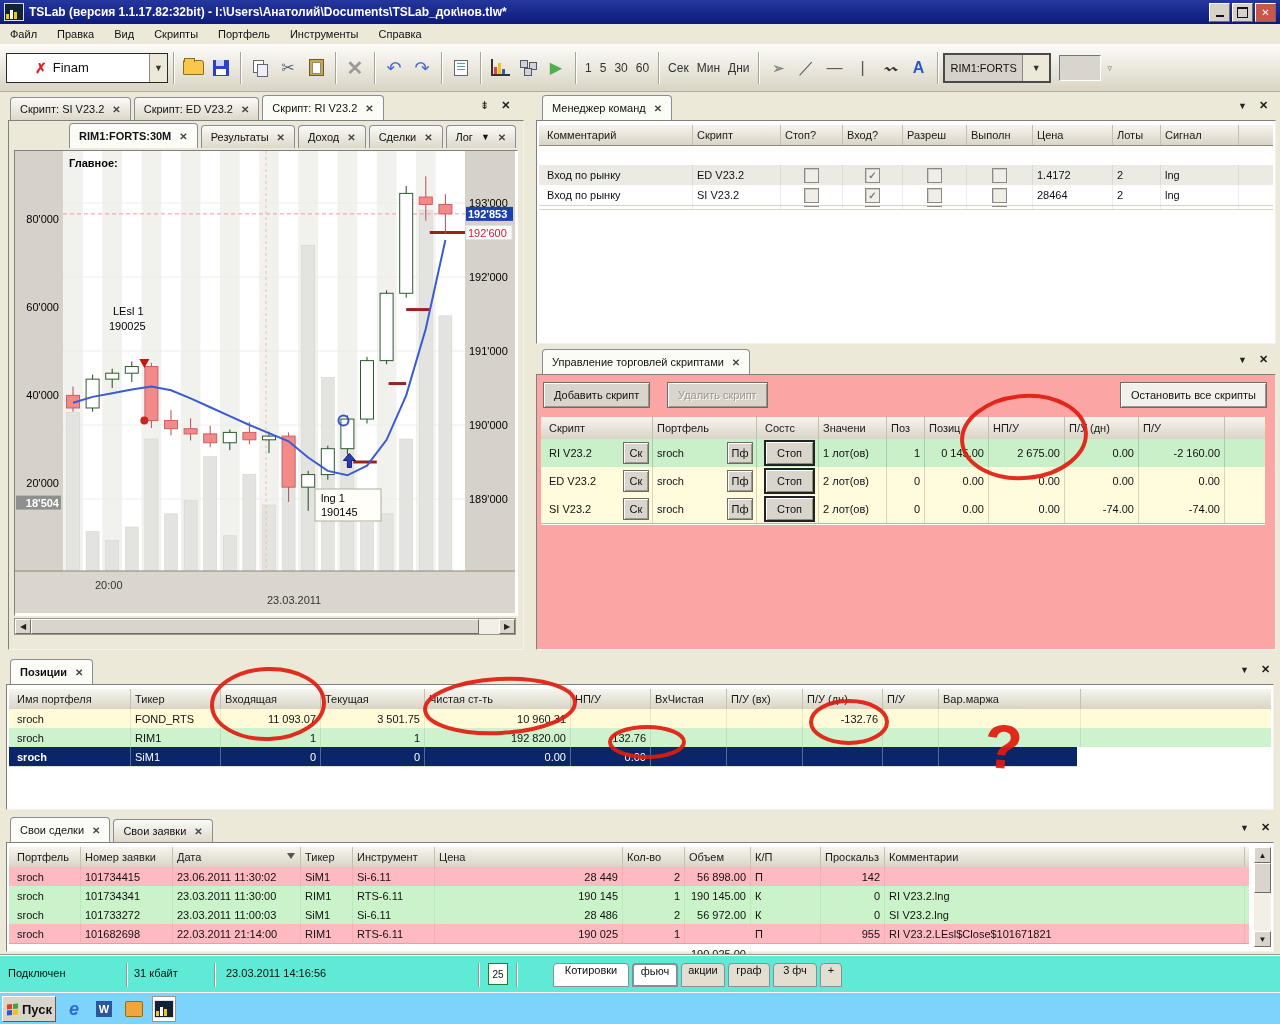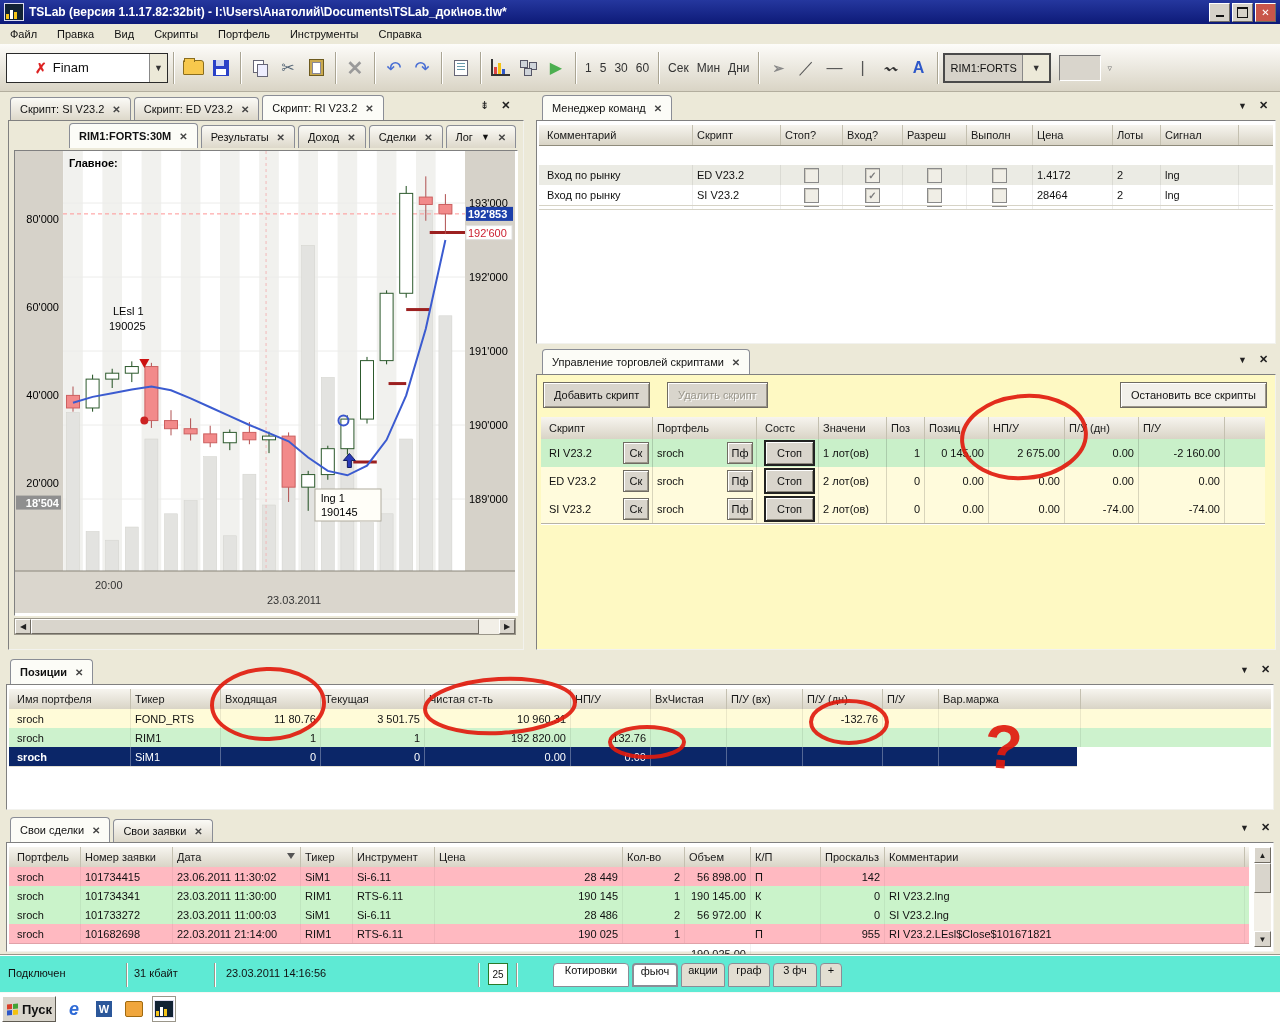--- a/index.html
+++ b/index.html
@@ -83,21 +83,21 @@
   .sb-thumb{background:#d9d5cc;border:1px solid #fff;border-right-color:#6f6b62;border-bottom-color:#6f6b62;box-sizing:border-box;}
   
   .statusbar{position:absolute;left:0;top:954px;width:1280px;height:38px;background:#5eead4;border-top:1px solid #9a968a;box-shadow:inset 0 1px 0 #fff;padding-left:16px;}
   .sitem{position:absolute;top:12px;}
   .ssep{position:absolute;top:8px;width:1px;height:24px;background:#9a968a;box-shadow:1px 0 0 #fff;}
   .sheet{position:absolute;top:8px;height:24px;display:flex;align-items:flex-start;justify-content:center;
      border:1px solid #8a8d96;border-radius:4px 4px 0 0;background:#e2ded2;box-sizing:border-box;}
   .sheet.white{background:#fff;}
   .cal{position:absolute;top:8px;width:18px;height:20px;background:#fff;border:1px solid #2a7a2a;display:flex;align-items:center;justify-content:center;font-size:10px;}
   
-  .taskbar{position:absolute;left:0;top:992px;width:1280px;height:32px;background:#ffffff;border-top:1px solid #f8f7f3;}
+  .taskbar{position:absolute;left:0;top:992px;width:1280px;height:32px;background:#7dd3fc;border-top:1px solid #f8f7f3;}
   .startbtn{position:absolute;left:2px;top:3px;width:54px;height:26px;background:#d9d5cc;border:1px solid #fff;border-right-color:#5f5b52;border-bottom-color:#5f5b52;
      display:flex;align-items:center;gap:4px;padding:0 4px;box-sizing:border-box;font-weight:bold;font-size:13px;}
   .flag{width:12px;height:11px;display:grid;grid-template-columns:5px 5px;grid-template-rows:5px 5px;gap:1px;transform:skewY(-6deg);}
   .flag i:nth-child(1){background:#d93f2a;}.flag i:nth-child(2){background:#41a335;}
   .flag i:nth-child(3){background:#2e58c9;}.flag i:nth-child(4){background:#f3c211;}
   .ql{position:absolute;top:3px;width:24px;height:26px;display:flex;align-items:center;justify-content:center;}
   .ql.pressed{background:#fff;border:1px solid #9a968a;box-sizing:border-box;}
   .tray{position:absolute;right:2px;top:3px;height:26px;border:1px solid #9a968a;border-right-color:#fff;border-bottom-color:#fff;
      display:flex;align-items:center;gap:10px;padding:0 8px;box-sizing:border-box;}
   .miniscreen{width:20px;height:14px;background:#3b77d8;border:1px solid #fff;box-shadow:0 0 0 1px #888;}
@@ -489,21 +489,21 @@
   <div class="tabrow" style="left:542px;top:348px;height:26px;">
     <div class="dtab active">
         <span>Управление торговлей скриптами</span>
         <span class="x">✕</span>
       </div>
   </div>
   <div class="chrome" style="left:1238px;top:353px;">
     <span style="font-size:9px">▼</span>
       <span style="font-weight:bold">✕</span>
   </div>
-  <div class="contentbox" style="left:536px;top:374px;width:740px;height:276px;background:#fef9c3;">
+  <div class="contentbox" style="left:536px;top:374px;width:740px;height:276px;background:#fca5a5;">
     <div class="pushbtn" style="position:absolute;left:6px;top:7px;">Добавить скрипт</div>
     <div class="pushbtn disabled" style="position:absolute;left:130px;top:7px;">Удалить скрипт</div>
     <div class="pushbtn light" style="position:absolute;right:8px;top:7px;">Остановить все скрипты</div>
     <div id="tc-table" style="position:absolute;left:4px;top:42px;width:724px;height:108px;background:#fff;">
         <div class="theaderrow" style="top: 0px; height: 22px;">
           <div class="th" style="left: 4px; width: 108px;">Скрипт</div>
           <div class="th" style="left: 112px; width: 104px;">Портфель</div>
           <div class="th" style="left: 220px; width: 58px;">Состс</div>
           <div class="th" style="left: 278px; width: 68px;">Значени</div>
           <div class="th" style="left: 346px; width: 38px;">Поз</div>
@@ -594,21 +594,21 @@
           <div class="th" style="left: 642px; width: 76px;">ВхЧистая</div>
           <div class="th" style="left: 718px; width: 76px;">П/У (вх)</div>
           <div class="th" style="left: 794px; width: 80px;">П/У (дн)</div>
           <div class="th" style="left: 874px; width: 56px;">П/У</div>
           <div class="th" style="left: 930px; width: 142px;">Вар.маржа</div>
         </div>
         <div class="trow" style="top: 20px; height: 19px; background: rgb(255, 255, 255);">
           <div style="position: absolute; left: 0px; top: 0px; width: 100%; height: 100%; background: rgb(255, 251, 216); border-bottom: 1px solid rgb(226, 223, 210);">
             <div class="tc" style="left: 4px; width: 118px; color: rgb(17, 17, 17); font-weight: normal; border-right: 1px solid rgba(0, 0, 0, 0.08);">sroch</div>
             <div class="tc" style="left: 122px; width: 90px; color: rgb(17, 17, 17); font-weight: normal; border-right: 1px solid rgba(0, 0, 0, 0.08);">FOND_RTS</div>
-            <div class="tc r" style="left: 212px; width: 100px; color: rgb(17, 17, 17); font-weight: normal; border-right: 1px solid rgba(0, 0, 0, 0.08);">11 80.76</div>
+            <div class="tc r" style="left: 212px; width: 100px; color: rgb(17, 17, 17); font-weight: normal; border-right: 1px solid rgba(0, 0, 0, 0.08);">11 093.07</div>
             <div class="tc r" style="left: 312px; width: 104px; color: rgb(17, 17, 17); font-weight: normal; border-right: 1px solid rgba(0, 0, 0, 0.08);">3 501.75</div>
             <div class="tc r" style="left: 416px; width: 146px; color: rgb(17, 17, 17); font-weight: normal; border-right: 1px solid rgba(0, 0, 0, 0.08);">10 960.31</div>
             <div class="tc r" style="left: 562px; width: 80px; color: rgb(17, 17, 17); font-weight: normal; border-right: 1px solid rgba(0, 0, 0, 0.08);"></div>
             <div class="tc" style="left: 642px; width: 76px; color: rgb(17, 17, 17); font-weight: normal; border-right: 1px solid rgba(0, 0, 0, 0.08);"></div>
             <div class="tc" style="left: 718px; width: 76px; color: rgb(17, 17, 17); font-weight: normal; border-right: 1px solid rgba(0, 0, 0, 0.08);"></div>
             <div class="tc r" style="left: 794px; width: 80px; color: rgb(17, 17, 17); font-weight: normal; border-right: 1px solid rgba(0, 0, 0, 0.08);">-132.76</div>
             <div class="tc" style="left: 874px; width: 56px; color: rgb(17, 17, 17); font-weight: normal; border-right: 1px solid rgba(0, 0, 0, 0.08);"></div>
             <div class="tc" style="left: 930px; width: 142px; color: rgb(17, 17, 17); font-weight: normal; border-right: 1px solid rgba(0, 0, 0, 0.08);"></div>
           </div>
         </div>

